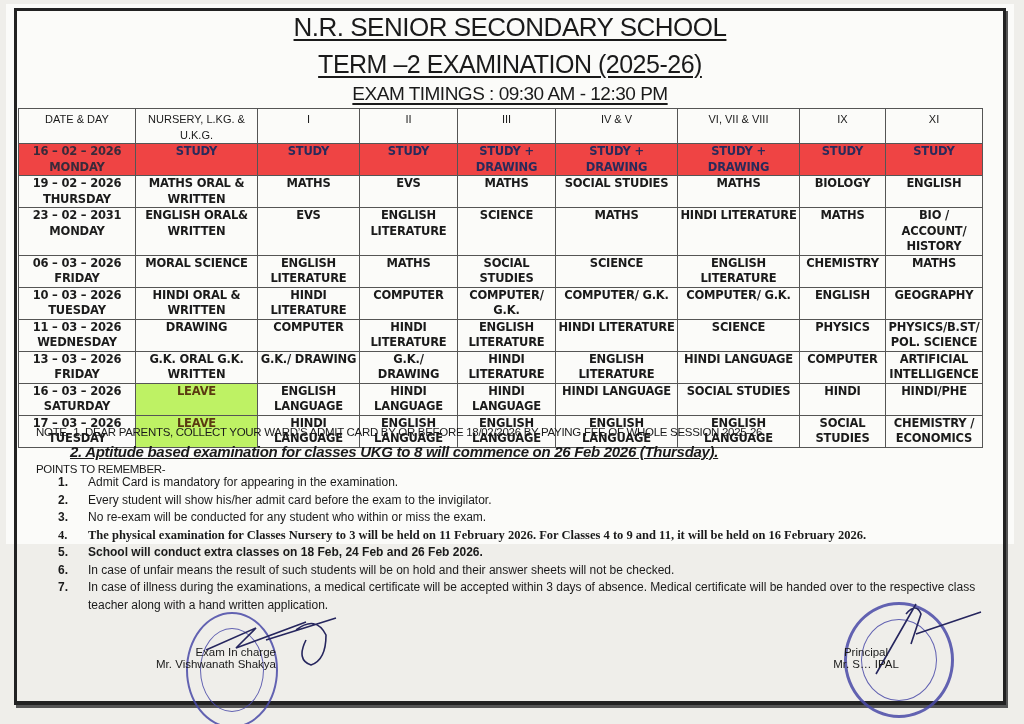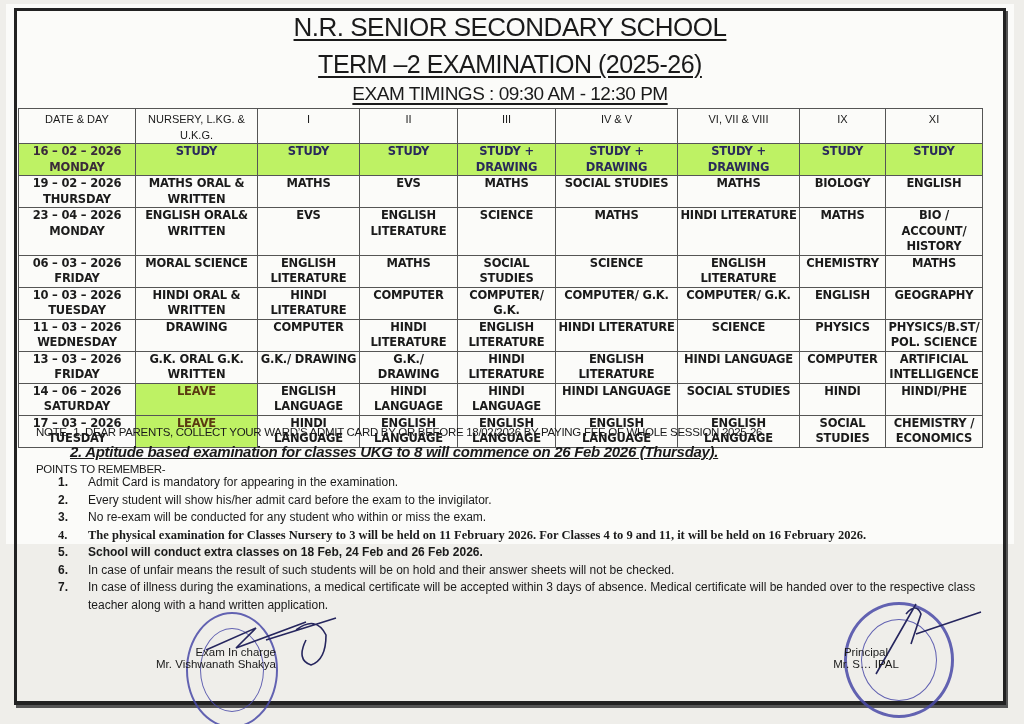--- a/index.html
+++ b/index.html
@@ -38,21 +38,21 @@
     font-weight: bold; height: 31px;
     font-family: "DejaVu Sans", sans-serif; letter-spacing: -0.2px;
     white-space: pre-line;
   }
   table.exam th {
     font-family: "Liberation Sans", sans-serif;
     font-weight: normal; font-size: 11px; letter-spacing: 0;
     height: 30px; padding-top: 3px;
   }
   table.exam td.date { color: #1c1c1c; }
-  tr.study td { background: #bef264; color: #2a2a5a; }
+  tr.study td { background: #ef4444; color: #2a2a5a; }
   tr.study td.date { color: #3a2a3a; }
   td.leave { background: #bef264; color: #5a3a10; }
   .note {
     position: absolute; left: 30px; top: 422px;
     font-size: 11.5px; letter-spacing: -0.3px;
     font-family: "Liberation Sans", sans-serif;
   }
   .note2 {
     position: absolute; left: 64px; top: 439px;
     font-size: 15px; font-weight: bold; font-style: italic;
@@ -142,21 +142,21 @@
           <td>MATHS ORAL  &amp; WRITTEN</td>
           <td>MATHS</td>
           <td>EVS</td>
           <td>MATHS</td>
           <td>SOCIAL STUDIES</td>
           <td>MATHS</td>
           <td>BIOLOGY</td>
           <td>ENGLISH</td>
         </tr>
         <tr>
-          <td class="date"><div>23 – 04 – 2026</div><div>MONDAY</div></td>
+          <td class="date"><div>23 – 02 – 2031</div><div>MONDAY</div></td>
           <td>ENGLISH ORAL&amp; WRITTEN</td>
           <td>EVS</td>
           <td>ENGLISH LITERATURE</td>
           <td>SCIENCE</td>
           <td>MATHS</td>
           <td>HINDI LITERATURE</td>
           <td>MATHS</td>
           <td>BIO / ACCOUNT/ HISTORY</td>
         </tr>
         <tr>
@@ -197,21 +197,21 @@
           <td>G.K.  ORAL G.K. WRITTEN</td>
           <td>G.K./ DRAWING</td>
           <td>G.K./ DRAWING</td>
           <td>HINDI LITERATURE</td>
           <td>ENGLISH LITERATURE</td>
           <td>HINDI LANGUAGE</td>
           <td>COMPUTER</td>
           <td>ARTIFICIAL INTELLIGENCE</td>
         </tr>
         <tr>
-          <td class="date"><div>14 – 06 – 2026</div><div>SATURDAY</div></td>
+          <td class="date"><div>16 – 03 – 2026</div><div>SATURDAY</div></td>
           <td class="leave">LEAVE</td>
           <td>ENGLISH LANGUAGE</td>
           <td>HINDI LANGUAGE</td>
           <td>HINDI LANGUAGE</td>
           <td>HINDI LANGUAGE</td>
           <td>SOCIAL STUDIES</td>
           <td>HINDI</td>
           <td>HINDI/PHE</td>
         </tr>
         <tr>

